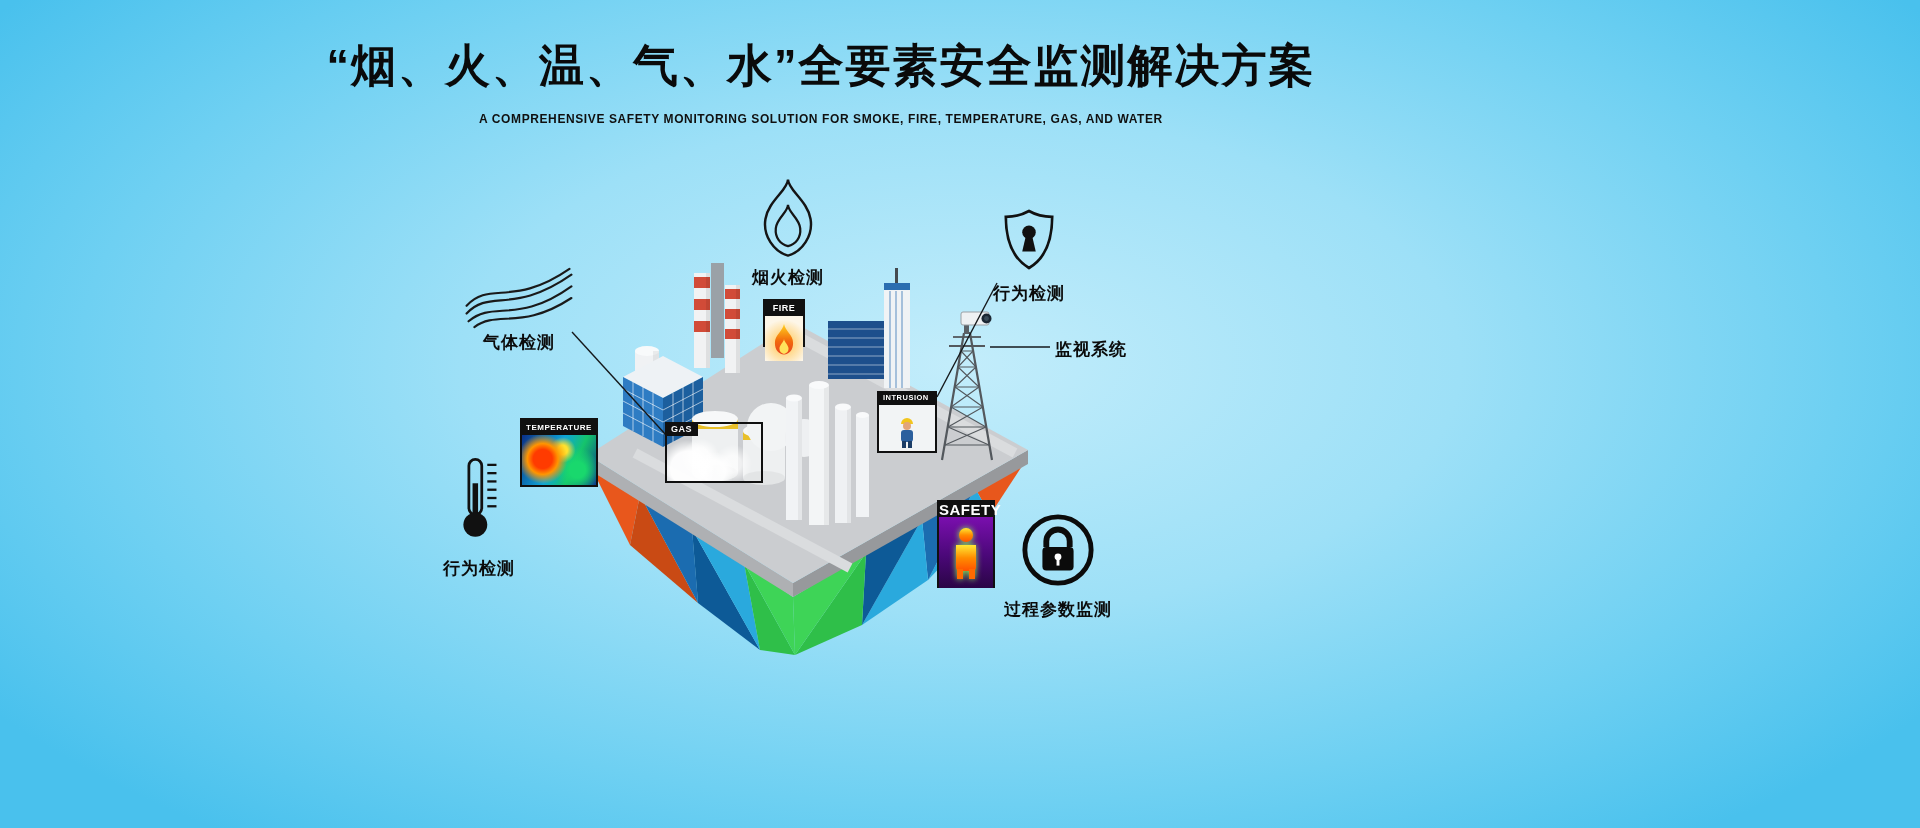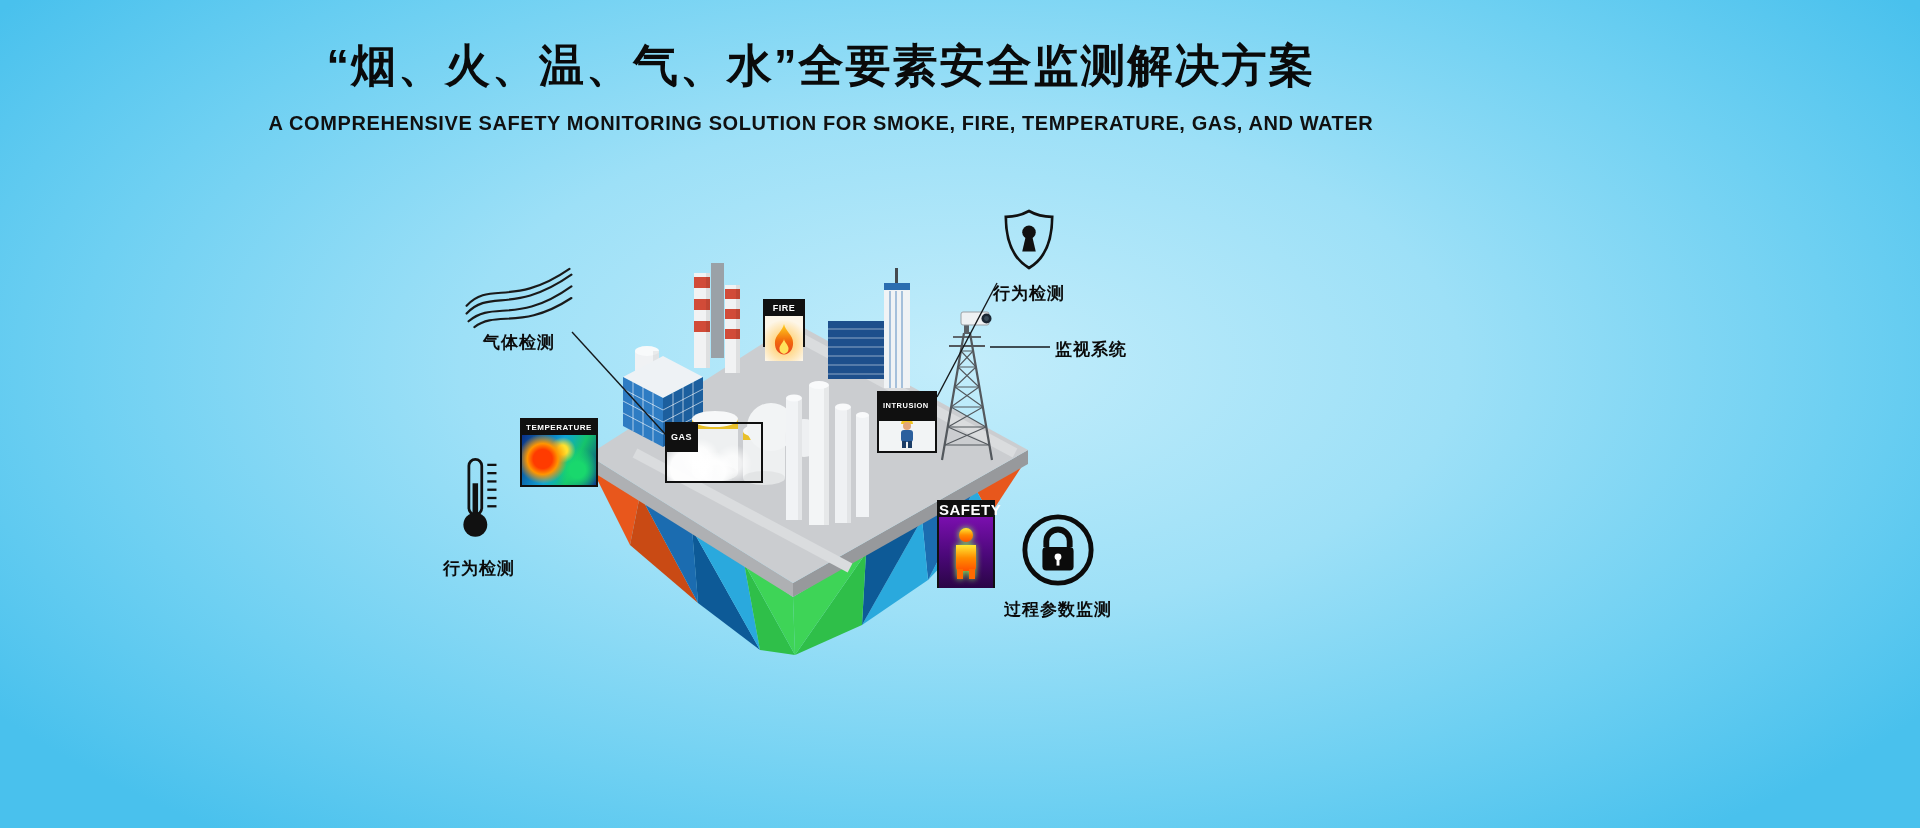--- a/index.html
+++ b/index.html
@@ -5,39 +5,39 @@
   html,body{margin:0;padding:0;}
   .stage{
     position:relative;width:1920px;height:828px;overflow:hidden;
     background:radial-gradient(ellipse 62% 72% at 50% 44%,
       var(--background-center,#c3edfb) 0%, #9de0f7 42%, #6ed0f2 74%, var(--background-edge,#49c1ed) 100%);
     font-family:"Liberation Sans","DejaVu Sans",sans-serif;
     color:#0a0a0a;
   }
   .header{position:absolute;left:0;top:36px;width:1570px;text-align:center;margin-left:36px;}
   .title{margin:0;font-size:45px;font-weight:bold;letter-spacing:2px;color:var(--title-text,#0a0a0a);}
-  .subtitle{margin:16px 0 0;font-size:20px;font-weight:600;letter-spacing:.6px;color:#101010;}
+  .subtitle{margin:16px 0 0;font-size:12px;font-weight:600;letter-spacing:.6px;color:#101010;}
 
   .scene{position:absolute;left:430px;top:155px;width:720px;height:545px;}
 
   
   .c-or{fill:var(--crystal-orange,#e8571c)}
   .c-or2{fill:var(--crystal-orange-dark,#c94a14)}
   .c-bl{fill:var(--crystal-blue,#1b6cb0)}
   .c-bl2{fill:var(--crystal-blue-dark,#0d5a97)}
   .c-cy{fill:var(--crystal-cyan,#2aa9dd)}
   .c-gr{fill:var(--crystal-green,#2fbf49)}
   .c-gr2{fill:var(--crystal-green-bright,#3ed457)}
 
   
   .panel{position:absolute;box-sizing:border-box;border:2px solid var(--tag-bg,#101010);}
   .panel-head{background:var(--tag-bg,#101010);color:var(--tag-text,#fff);
     font-weight:bold;text-align:center;letter-spacing:.5px;line-height:15px;height:15px;}
   .chip{position:absolute;top:-2px;left:-2px;background:var(--tag-bg,#101010);color:var(--tag-text,#fff);
-    font-weight:bold;letter-spacing:.5px;padding:10px 6px;line-height:10px;}
+    font-weight:bold;letter-spacing:.5px;padding:2px 6px;line-height:10px;}
   .panel-fire{left:763px;top:299px;width:42px;height:48px;background:#fdf6e8;}
   .fire-body{height:45px;display:flex;align-items:center;justify-content:center;
     background:radial-gradient(circle at 50% 62%, #ffd98c 0 30%, #fdf6e8 72%);}
   .panel-temp{left:520px;top:418px;width:78px;height:69px;background:#06226b;}
   .temp-body{height:50px;
     background:
       radial-gradient(circle at 28% 48%, #ff3b00 0 16%, #ff9500 26%, rgba(255,149,0,0) 42%),
       radial-gradient(circle at 55% 30%, #ffe12e 0 9%, rgba(255,225,46,0) 24%),
       radial-gradient(circle at 75% 70%, #19d86d 0 12%, rgba(25,216,109,0) 34%),
       linear-gradient(115deg,#0b2f86 0%,#0fa6d8 45%,#15c46b 68%,#0b3a8e 100%);}
@@ -260,20 +260,27 @@
           </linearGradient>
         </defs>
         <circle cx="18" cy="10" r="7" fill="url(#tg)"></circle>
         <path d="M8 20 H28 V42 a4 4 0 0 1 -4 4 H12 a4 4 0 0 1 -4 -4 Z" fill="url(#tg)"></path>
         <rect x="9" y="44" width="6" height="10" fill="#ff6a00"></rect>
         <rect x="21" y="44" width="6" height="10" fill="#ff6a00"></rect>
       </svg>
     </div>
   </div>
 
+  <div class="callout co-smoke">
+    <svg width="62" height="84" viewBox="0 0 66 88" fill="none" stroke="#151515">
+      <path d="M33 3 C33 14 12 26 9 45 C6 63 18 80 33 84 C48 80 60 63 57 45 C54 26 33 14 33 3 Z" stroke-width="2.6"></path>
+      <path d="M33 30 C33 38 21 44 20 55 C19 65 25 72 33 74 C41 72 47 65 46 55 C45 44 33 38 33 30 Z" stroke-width="2.4"></path>
+    </svg>
+    <span class="callout-label">烟火检测</span>
+  </div>
 
   <div class="callout co-behavior">
     <svg width="56" height="64" viewBox="0 0 58 66">
       <path d="M29 3 C36 7 44 9 53 9 C53 32 46 52 29 62 C12 52 5 32 5 9 C14 9 22 7 29 3 Z" fill="none" stroke="#111" stroke-width="2.8"></path>
       <circle cx="29" cy="25" r="7" fill="#111"></circle>
       <path d="M25.5 30 L22 45 H36 L32.5 30 Z" fill="#111"></path>
     </svg>
     <span class="callout-label">行为检测</span>
   </div>
 

